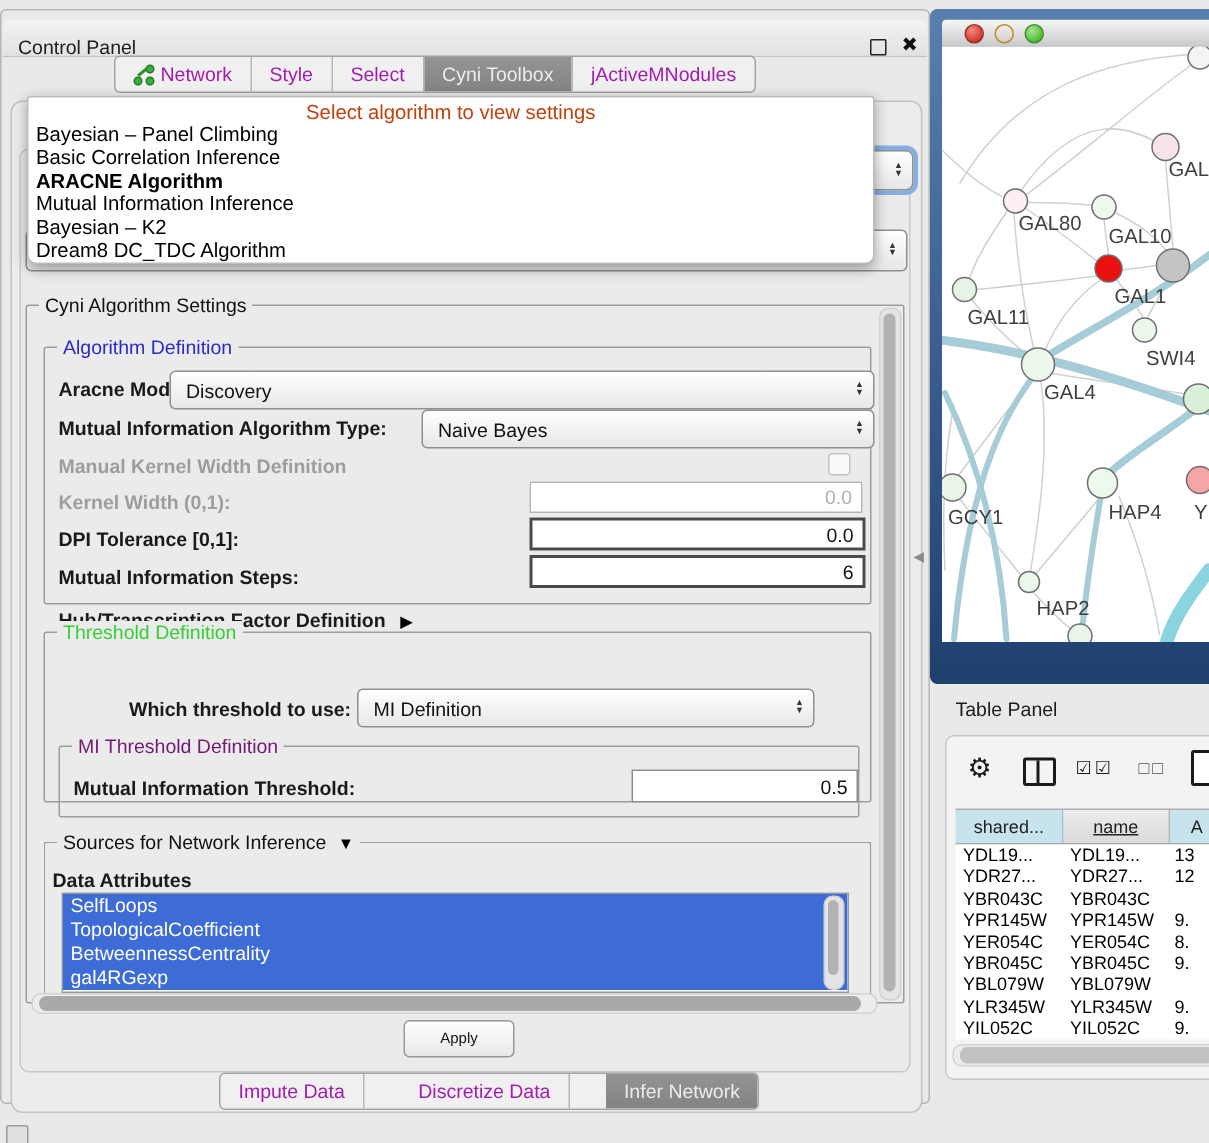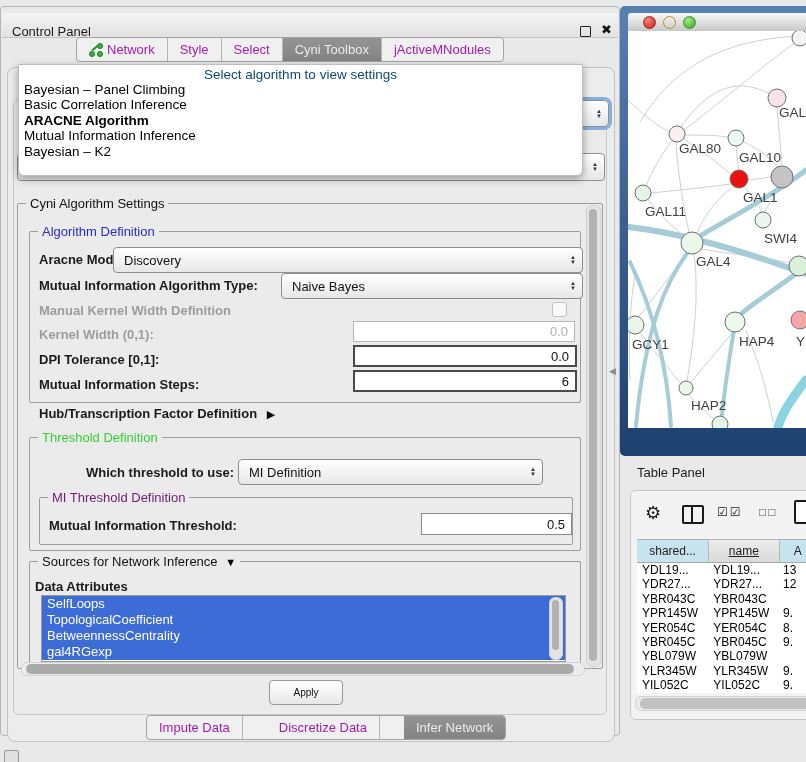--- a/index.html
+++ b/index.html
@@ -23,21 +23,21 @@
   .seg .tab:last-child{border-right:none;}
   .seg .tab.sel{background:linear-gradient(#949494,#838383);color:#ececec;}
   
   .panelA{position:absolute;left:6px;top:60px;width:606px;height:673px;background:#ececec;
        border:1px solid #c2c2c2;border-radius:8px;}
   .panelB{position:absolute;left:12px;top:92px;width:592px;height:614px;background:#ebebeb;
        border:1px solid #c8c8c8;border-radius:6px;}
   
   .popup{position:absolute;left:17px;top:57px;width:563px;height:110px;background:#ffffff;
        border:1px solid #bdbdbd;border-radius:2px 2px 6px 6px;box-shadow:0 3px 9px rgba(0,0,0,.35);z-index:50;}
-  .popup .ph{position:absolute;left:0;top:2px;width:100%;text-align:center;font-size:13.5px;color:#0c4a6e;}
+  .popup .ph{position:absolute;left:0;top:2px;width:100%;text-align:center;font-size:13.5px;color:#c2410c;}
   .popup .items{position:absolute;left:0;top:17px;width:100%;}
   .popup .item{height:15.4px;line-height:15.4px;padding-left:5px;font-size:13.5px;color:#000;}
   .popup .item.bold{font-weight:bold;}
   
   .combo{position:absolute;background:linear-gradient(#ffffff,#e7e7e7);border:1px solid #8f8f8f;
        border-radius:4px;font-size:13px;display:flex;align-items:center;padding-left:10px;color:#111;}
   .combo .arrows{position:absolute;right:6px;top:50%;transform:translateY(-50%);
        display:flex;flex-direction:column;align-items:center;font-size:6px;line-height:5px;color:#333;}
   .nfield{position:absolute;background:#fff;border:1px solid #8a8a8a;font-size:13px;
        display:flex;align-items:center;justify-content:flex-end;padding-right:6px;color:#111;}
@@ -137,20 +137,21 @@
     </div>
 
     <div class="popup">
       <div class="ph">Select algorithm to view settings</div>
       <div class="items" id="algo-items">
           <div class="item">Bayesian – Panel Climbing</div>
           <div class="item">Basic Correlation Inference</div>
           <div class="item bold">ARACNE Algorithm</div>
           <div class="item">Mutual Information Inference</div>
           <div class="item">Bayesian – K2</div>
+          <div class="item">Dream8 DC_TDC Algorithm</div>
         </div>
     </div>
 
     <div class="group" style="left:16px;top:196px;width:584px;height:464px;">
       <span class="gtitle" style="color:#111;">Cyni Algorithm Settings</span>
     </div>
 
     <div class="vtrack" style="left:585px;top:198px;width:13px;height:460px;">
       <div class="vthumb" style="left:2px;top:3px;width:8px;height:452px;"></div>
     </div>
@@ -193,21 +194,21 @@
     <span class="lbl" style="left:38px;top:370px;">Mutual Information Steps:</span>
     <div class="nfield strong" style="left:352px;top:363px;width:214px;height:18px;">
       <span>6</span>
     </div>
 
     <span class="lbl" style="left:38px;top:399px;">
       <span>Hub/Transcription Factor Definition</span>
       <span class="arrow-glyph" style="margin-left:6px;">▶</span>
     </span>
 
-    <div class="group" style="left:28px;top:430px;width:550px;height:112px;">
+    <div class="group" style="left:28px;top:414px;width:550px;height:112px;">
       <span class="gtitle" style="color:#35cf35;">Threshold Definition</span>
     </div>
     <span class="lbl" style="left:85px;top:458px;">Which threshold to use:</span>
     <div class="combo" style="left:237px;top:452px;width:293px;height:24px;">
       <span>MI Definition</span>
       <span class="arrows">
           <span>▲</span>
           <span>▼</span>
         </span>
     </div>

